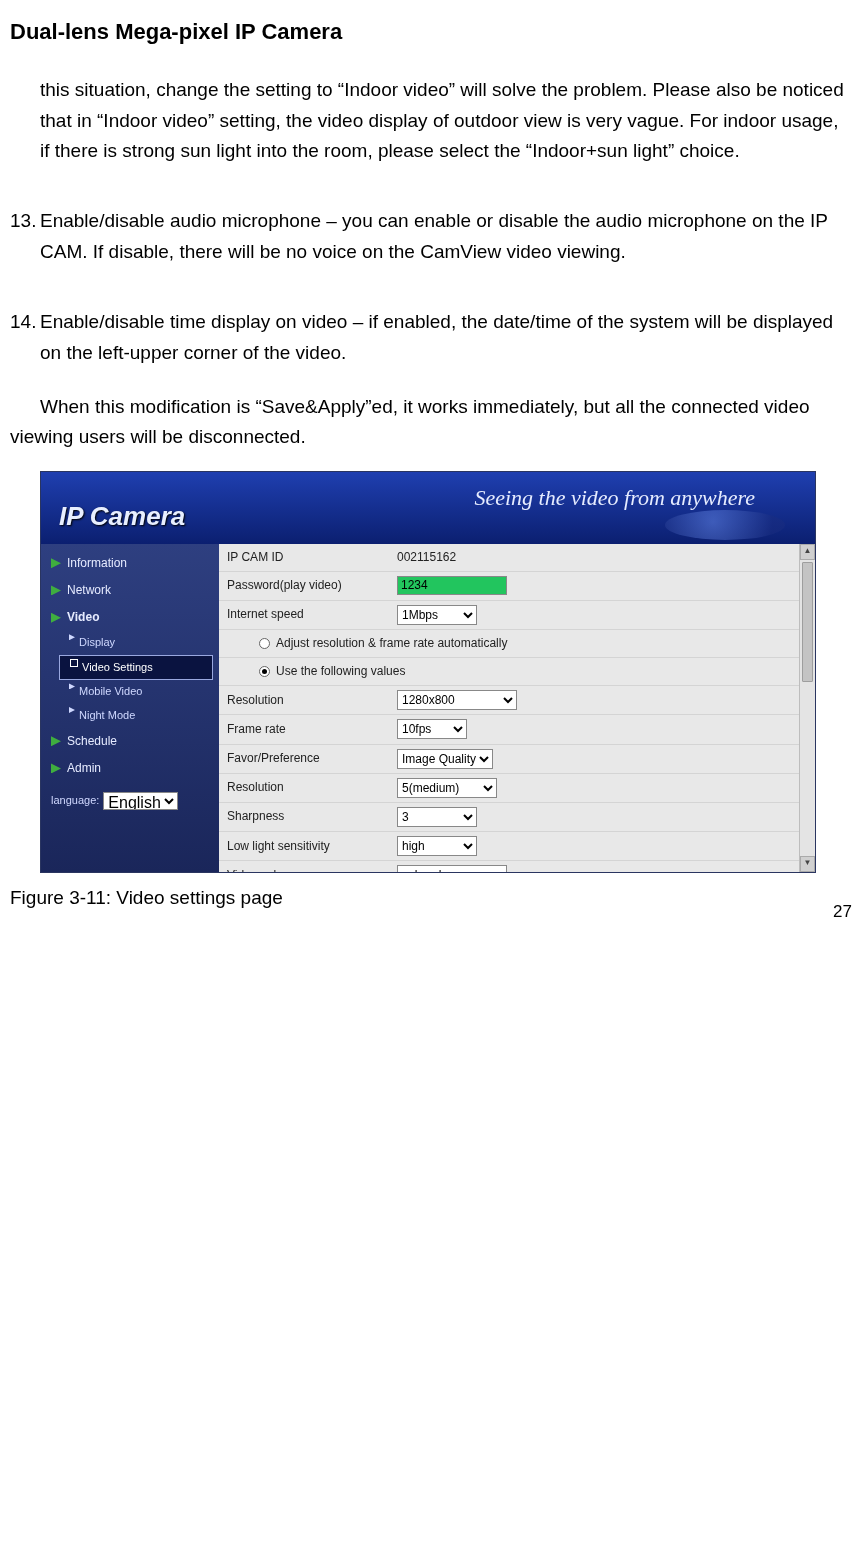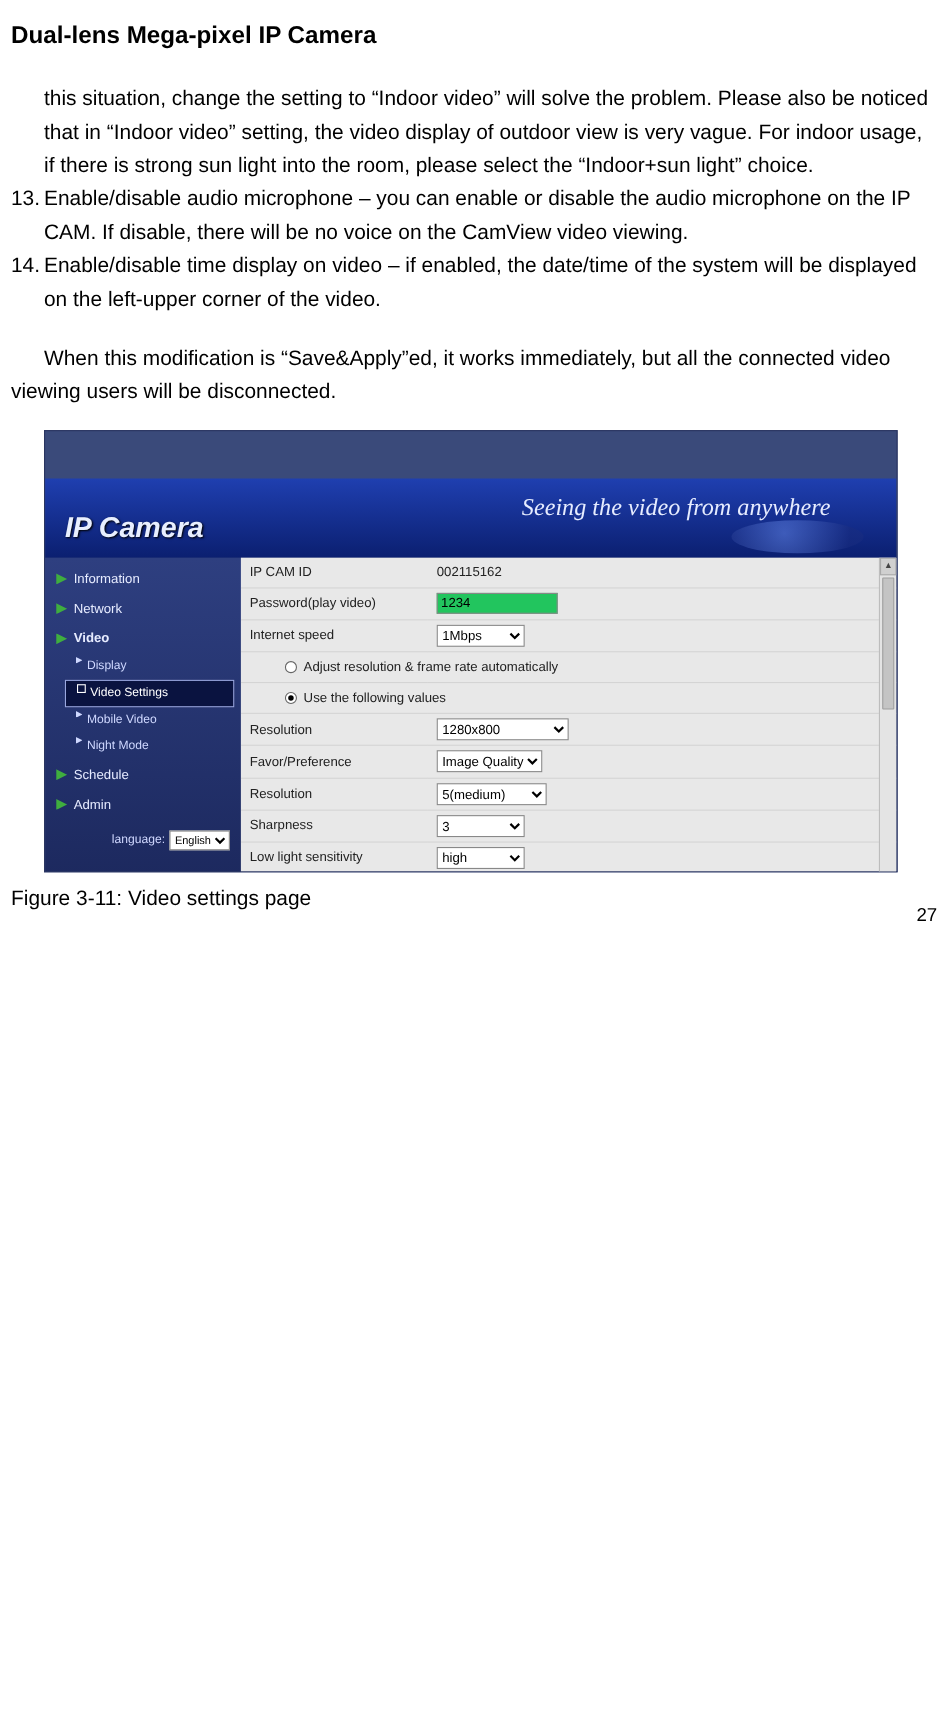--- a/index.html
+++ b/index.html
@@ -16,21 +16,21 @@
   }
   .header-title {
     font-weight: bold;
     font-size: 22px;
     margin-bottom: 26px;
   }
   .body-text {
     padding-left: 30px;
     padding-right: 4px;
   }
-  .list-item { display: flex; margin-bottom: 0; }
+  .list-item { display: flex; margin-bottom: 0; margin-top: 40px; }
   .list-num { flex: 0 0 30px; margin-left: -30px; }
   .list-content { flex: 1; }
   .para { margin-top: 24px; }
   .figure-wrap { margin-top: 18px; margin-left: 30px; }
   .figure-caption { margin-top: 10px; margin-left: 0; font-size: 19px; }
   .page-num {
     position: absolute;
     bottom: 8px;
     right: 12px;
     font-size: 17px;
@@ -45,21 +45,20 @@
     position: relative;
     font-family: Tahoma, Arial, sans-serif;
     font-size: 12px;
     overflow: hidden;
   }
   .shot-banner {
     height: 72px;
     background: linear-gradient(#1f3fb0, #0b1f70);
     position: relative;
     color: #fff;
-    margin-top: 43px;
   }
   .shot-banner .tagline {
     position: absolute;
     right: 60px;
     top: 8px;
     font-style: italic;
     font-family: "Brush Script MT", cursive;
     font-size: 22px;
     color: #e6ecff;
   }
@@ -122,24 +121,24 @@
     width:6px;height:6px;background:#cfd8ff;clip-path:polygon(0 0,100% 50%,0 100%);
     display:inline-block;
   }
   .side-sub.active .mini-box {
     width:8px;height:8px;border:1px solid #fff;display:inline-block;
   }
   .side-lang {
     padding: 10px;
     color: #d0d8ff;
     font-size: 11px;
-    display:flex;align-items:center;gap:4px;justify-content:flex-end;
+    display:flex;align-items:center;gap:4px;
   }
   .side-lang select {
-    font-size:10px;height:18px;background:#fff;border:1px solid #888;
+    font-size:16px;height:18px;background:#fff;border:1px solid #888;
   }
   .shot-main {
     flex: 1;
     background: #e8e8e8;
     overflow: auto;
     position: relative;
   }
   .form-table { width: 100%; border-collapse: collapse; }
   .form-table td {
     padding: 4px 8px;
@@ -276,20 +275,24 @@
                 <td colspan="2"><span class="radio-dot"></span><span>Adjust resolution &amp; frame rate automatically</span></td>
               </tr>
           <tr class="radiorow">
                 <td colspan="2"><span class="radio-dot sel-dot"></span><span>Use the following values</span></td>
               </tr>
           <tr>
                 <td class="lab">Resolution</td>
                 <td><select class="sel" style="width:120px"><option>1280x800</option></select></td>
               </tr>
           <tr>
+                <td class="lab">Frame rate</td>
+                <td><select class="sel" style="width:70px"><option>10fps</option></select></td>
+              </tr>
+          <tr>
                 <td class="lab">Favor/Preference</td>
                 <td><select class="sel" style="width:96px"><option>Image Quality</option></select></td>
               </tr>
           <tr>
                 <td class="lab">Resolution</td>
                 <td><select class="sel" style="width:100px"><option>5(medium)</option></select></td>
               </tr>
           <tr>
                 <td class="lab">Sharpness</td>
                 <td><select class="sel" style="width:80px"><option>3</option></select></td>

